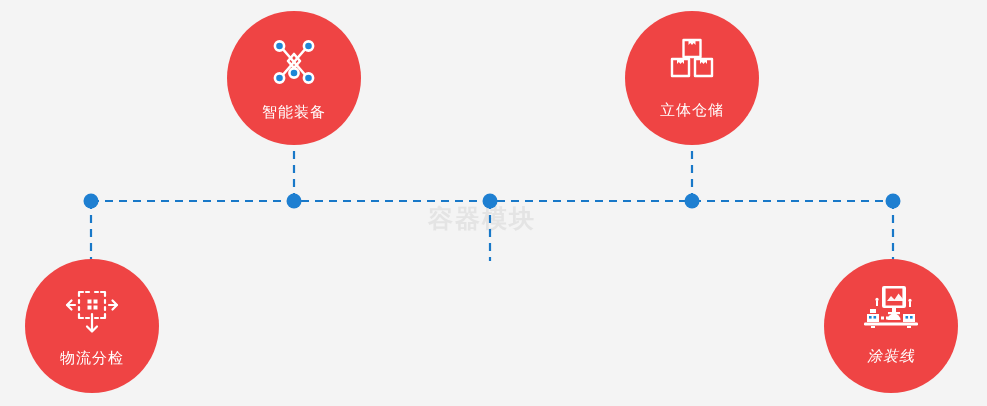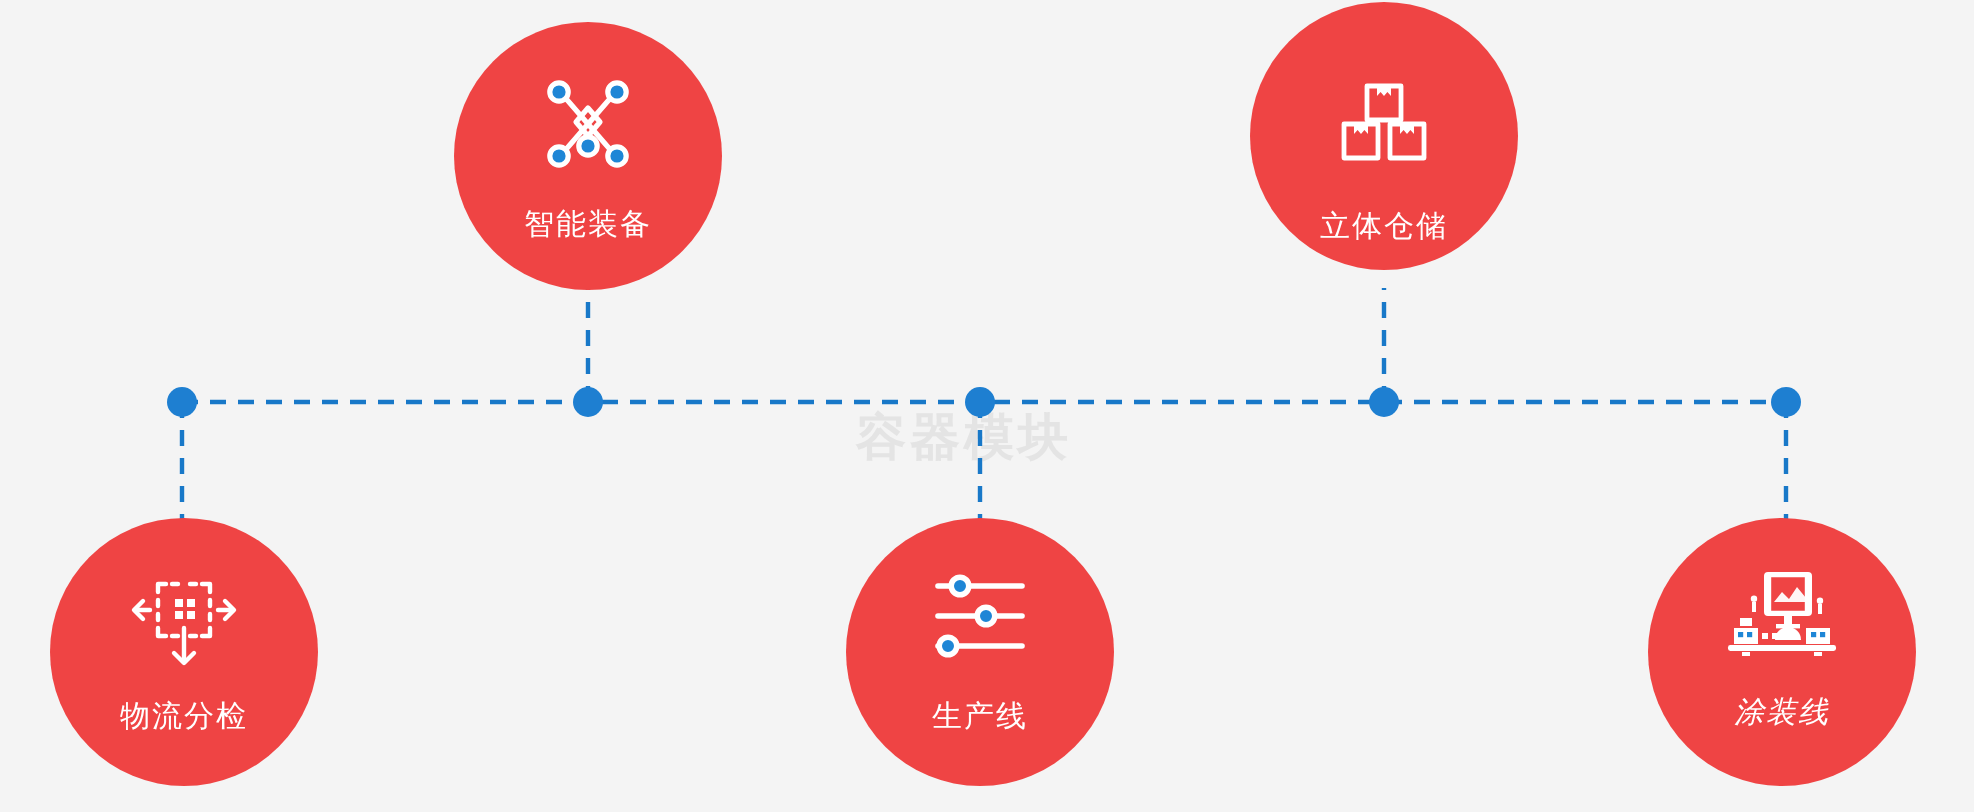--- a/index.html
+++ b/index.html
@@ -69,23 +69,22 @@
   }
 
   
   #node-intelligent-equipment {
     left: 227px; top: 11px; width: 134px; height: 134px;
     padding-top: 26px;
   }
   #node-intelligent-equipment .node-label { margin-top: 14px; }
 
   #node-stereoscopic-warehouse {
-    left: 625px; top: 1px; width: 134px; height: 134px;
-    padding-top: 26px;
-    justify-content: center;
+    left: 625px; top: 11px; width: 134px; height: 134px;
+    padding-top: 26px;
   }
   #node-stereoscopic-warehouse .node-label { margin-top: 14px; }
 
   
   #node-logistics-sorting {
     left: 25px; top: 259px; width: 134px; height: 134px;
     padding-top: 26px;
   }
   #node-logistics-sorting .node-label { margin-top: 14px; }
 
@@ -191,36 +190,20 @@
         <line x1="44" y1="20" x2="51.5" y2="20"></line>
         <polyline points="47.5,15.5 52,20 47.5,24.5"></polyline>
 
         <line x1="27" y1="29" x2="27" y2="46"></line>
         <polyline points="22,41.5 27,46.5 32,41.5"></polyline>
       </svg>
     </span>
     <span class="node-label">物流分检</span>
   </div>
 
-  <div class="node" id="node-production-line">
-    <span class="node-icon">
-      <svg width="52" height="48" viewBox="0 0 52 48" xmlns="http://www.w3.org/2000/svg" fill="none" stroke="#ffffff" stroke-width="2.8" stroke-linecap="round">
-
-        <line x1="5" y1="8" x2="47" y2="8"></line>
-        <circle cx="16" cy="8" r="4.4" fill="#1e86d6"></circle>
-
-        <line x1="5" y1="23" x2="47" y2="23"></line>
-        <circle cx="29" cy="23" r="4.4" fill="#1e86d6"></circle>
-
-        <line x1="5" y1="38" x2="47" y2="38"></line>
-        <circle cx="10" cy="38" r="4.4" fill="#1e86d6"></circle>
-      </svg>
-    </span>
-    <span class="node-label">生产线</span>
-  </div>
 
   <div class="node" id="node-painting-line">
     <span class="node-icon">
       <svg width="58" height="46" viewBox="0 0 58 46" xmlns="http://www.w3.org/2000/svg" xmlns:xlink="http://www.w3.org/1999/xlink">
         <g fill="#ffffff" stroke="none">
 
           <path d="M22 1 h20 a2 2 0 0 1 2 2 v18 a2 2 0 0 1 -2 2 h-20 a2 2 0 0 1 -2 -2 v-18 a2 2 0 0 1 2 -2 z
                    m1.6 2.6 v16.8 h16.8 v-16.8 z"></path>
 
           <path d="M25 16 l4 -5 l3.5 3.5 l4 -6 l4.5 5.5 v2 h-16 z" opacity="0.95"></path>

